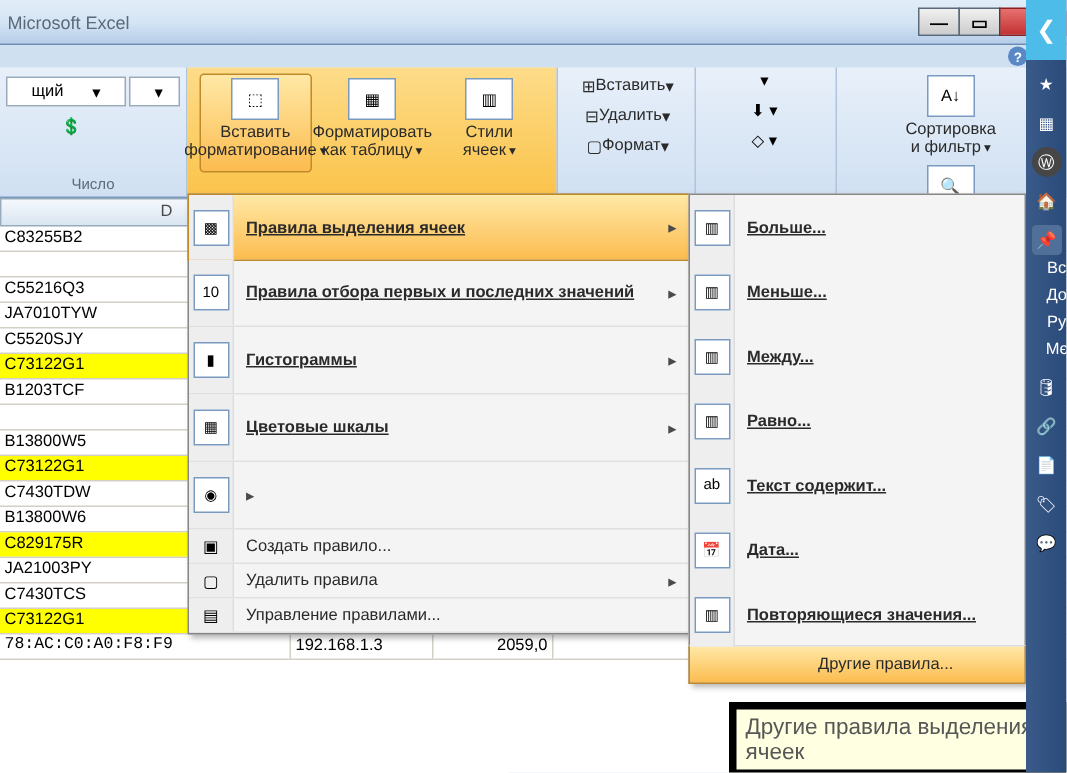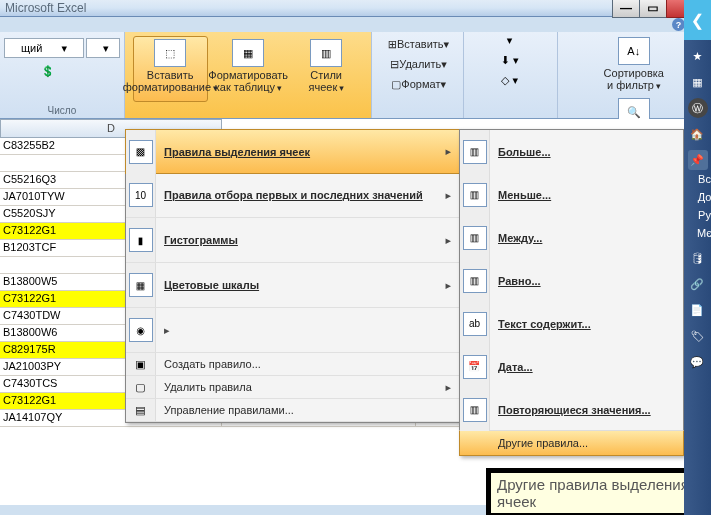--- a/index.html
+++ b/index.html
@@ -1,18 +1,18 @@
 <!DOCTYPE html>
 <html><head>
 <meta charset="utf-8">
 <style>
   * { box-sizing: border-box; margin: 0; padding: 0; font-family: Tahoma, Arial, sans-serif; font-size: 11px; }
   body { width: 711px; height: 515px; overflow: hidden; background: #cfe0f0; position: relative; }
   
-  .titlebar { height: 17px; background: linear-gradient(to bottom, #e1ecf7 0%, #d5e5f5 50%, #b6cde8 100%); display: flex; align-items: center; justify-content: space-between; border-bottom: 1px solid #6a8bb5; }
+  .titlebar { height: 30px; background: linear-gradient(to bottom, #e1ecf7 0%, #d5e5f5 50%, #b6cde8 100%); display: flex; align-items: center; justify-content: space-between; border-bottom: 1px solid #6a8bb5; }
   .titlebar-left { display: flex; align-items: center; padding-left: 5px; }
   .titlebar-title { color: #5a6a7a; font-size: 12px; }
   .win-buttons { display: flex; }
   .win-btn { width: 28px; height: 19px; border: 1px solid #5a6a7a; background: linear-gradient(#f0f0f0,#ccc); display: flex; align-items: center; justify-content: center; margin-left: -1px; font-size: 12px; font-weight: bold; }
   .win-btn.close { width: 45px; background: linear-gradient(#e87070,#c23232); color: #fff; border-color: #8a2020; border-top-right-radius: 3px; }
   
   .helprow { height: 15px; display: flex; justify-content: flex-end; align-items: center; padding-right: 8px; gap: 6px; color: #355a8c; }
   .helprow span { width: 13px; height: 13px; border-radius: 7px; background: #5a87c6; color: #fff; display: flex; align-items: center; justify-content: center; font-size: 9px; font-weight: bold; }
   .helprow .dd { border: 1px solid #7a9ac0; width: 12px; height: 12px; background: #d5e5f5; border-radius: 2px; }
   
@@ -57,21 +57,21 @@
   .menu1-item.thin { height: 23px; }
   .menu1-item.highlight { background: linear-gradient(#ffe8a6,#fcbc4f); border: 1px solid #c08a2a; margin: -1px; }
   .menu-left-strip { width: 30px; height: 100%; background: #eeeeee; margin-right: 8px; display: flex; align-items: center; justify-content: center; border-right: 1px solid #ddd; }
   .menu-icon { width: 24px; height: 24px; background: #fff; border: 1px solid #7a9ac0; display: flex; align-items: center; justify-content: center; font-size: 10px; }
   .menu-label { flex: 1; color: #2a2a2a; font-weight: bold; text-decoration: underline; }
   .menu1-item.thin .menu-label { font-weight: normal; text-decoration: none; }
   .menu-arrow { color: #4a4a4a; }
   
   .menu2 { position: absolute; top: 129px; left: 459px; width: 225px; background: #f4f4f4; border: 1px solid #868686; box-shadow: 2px 2px 4px rgba(0,0,0,.3); }
   .menu2-item { display: flex; align-items: center; height: 43px; cursor: pointer; }
-  .menu2-item.highlight { background: linear-gradient(#ffe8a6,#fcbc4f); border: 1px solid #c08a2a; margin: -1px; }
+  .menu2-item.highlight { background: linear-gradient(#ffe8a6,#fcbc4f); border: 1px solid #c08a2a; margin: -1px; text-align: center; }
   .menu2-item.thin { height: 26px; border-top: 1px solid #ddd; padding-left: 38px; }
   .menu2 .menu-left-strip { border-right: 1px solid #ddd; }
   .menu2 .label2 { color: #2a2a2a; font-weight: bold; text-decoration: underline; flex: 1; }
   .menu2-item.thin .label2 { font-weight: normal; text-decoration: none; }
   
   .tooltip { position: absolute; top: 468px; left: 486px; background: #ffffe1; border: 5px solid #000000; padding: 3px 6px; font-size: 15px; color: #575757; }
   
   .rside { position: absolute; top: 0; right: 0; width: 27px; height: 515px; background: linear-gradient(to right,#3a5a8a,#2a4a7a); display: flex; flex-direction: column; align-items: center; }
   .rside .back { height: 40px; width: 27px; background: #4dbce9; display: flex; align-items: center; justify-content: center; color: #fff; font-size: 16px; }
   .rside .ic { width: 20px; height: 20px; margin-top: 6px; border-radius: 3px; display: flex; align-items: center; justify-content: center; color: #fff; font-size: 11px; }
@@ -248,21 +248,20 @@
         <div class="cell c-f">192.168.1.70</div>
         <div class="cell c-g"></div>
       </div>
       <div class="grid-row">
         <div class="cell c-d hl">C73122G1</div>
         <div class="cell c-e">00:13:21:06:D3:25</div>
         <div class="cell c-f">192.168.1.49</div>
         <div class="cell c-g">512,5 l</div>
       </div>
       <div class="grid-row">
-        <div class="cell c-d">JA14107QY</div>
         <div class="cell c-e">78:AC:C0:A0:F8:F9</div>
         <div class="cell c-f">192.168.1.3</div>
         <div class="cell c-g">2059,0</div>
       </div>
     </div>
 </div>
 
 <div class="menu1">
   <div class="menu1-item highlight">
     <div class="menu-left-strip">

